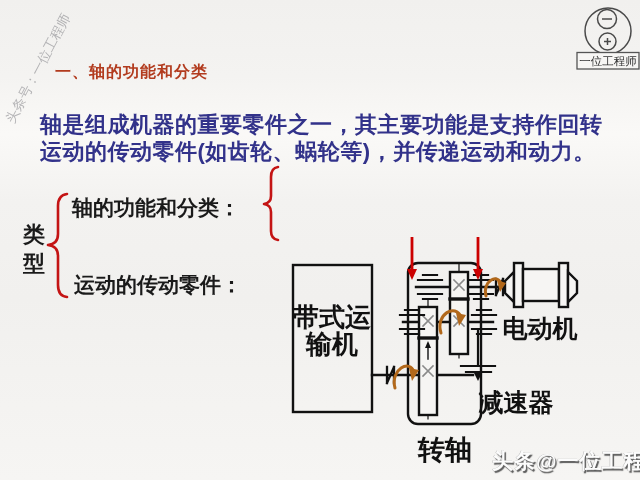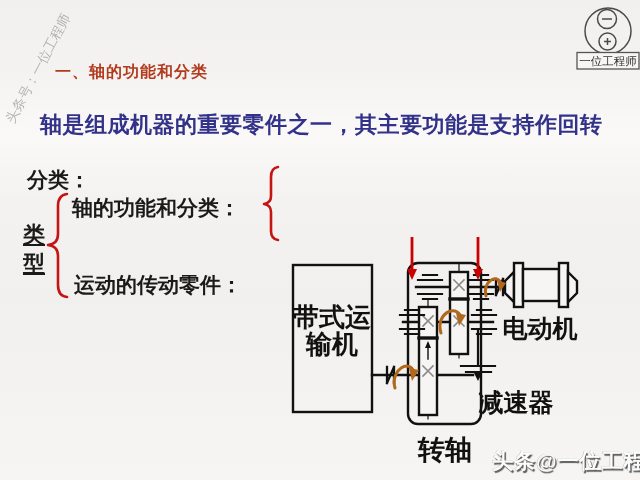--- a/index.html
+++ b/index.html
@@ -11,36 +11,36 @@
   .abs{position:absolute;white-space:nowrap;}
   .title{left:171px;top:20px;font-family:"Liberation Serif","DejaVu Serif",serif;font-size:28px;font-weight:600;letter-spacing:1px;color:#111;}
   .heading{left:55px;top:62px;font-size:16px;font-weight:700;letter-spacing:1px;color:#b23b1e;}
   .bodytxt{font-size:22px;font-weight:700;color:#32328a;letter-spacing:0.5px;}
   .l1{left:40px;top:99px;margin-top:11px;} .l2{left:40px;top:137px;}
   .blk{font-size:21px;font-weight:700;color:#1a1a1a;}
   .fenlei{left:27px;top:166px;}
   .itemzz{left:287px;top:165px;font-weight:600;}
   .byload{left:72px;top:194px;font-weight:600;}
   .byshape{left:74px;top:271px;font-weight:600;}
-  .vert{left:23px;top:220px;width:24px;line-height:29px;font-size:22px;font-weight:700;white-space:normal;word-break:break-all;text-decoration:underline;}
+  .vert{left:23px;top:220px;width:24px;line-height:29px;font-size:22px;font-weight:700;white-space:normal;word-break:break-all;}
   .wmleft{left:2px;top:118px;font-size:13.5px;color:rgba(125,125,132,0.55);transform:rotate(-62deg);transform-origin:0 0;}
   .wmbottom{left:492px;top:447px;font-size:21px;font-weight:700;color:#fcfcfc;
     text-shadow:1.5px 1.5px 1px #5a5a5a,-0.5px -0.5px 0 #b5b5b5;letter-spacing:1px;}
   svg.overlay{position:absolute;left:0;top:0;pointer-events:none;}
   svg text{font-family:"Liberation Sans",sans-serif;}
 </style>
 </head>
 <body>
 
 <div class="slide">
 
   <div class="abs wmleft">头条号：一位工程师</div>
   <div class="abs heading">一、轴的功能和分类</div>
   <div class="abs bodytxt l1">轴是组成机器的重要零件之一，其主要功能是支持作回转</div>
-  <div class="abs blk fenlei">分类：</div>
+  <div class="abs bodytxt l2">运动的传动零件(如齿轮、蜗轮等)，并传递运动和动力。</div>
   <div class="abs blk byload">轴的功能和分类：</div>
   <div class="abs vert">类型</div>
   <div class="abs blk byshape">运动的传动零件：</div>
   <div class="abs wmbottom">头条@一位工程师</div>
 
   <svg class="overlay" width="640" height="480" viewBox="0 0 640 480">
 
     <g stroke="#4a4a4a" fill="none" stroke-width="1.5">
       <circle cx="608" cy="31" r="23"></circle>
       <circle cx="607" cy="19" r="9.5"></circle>

